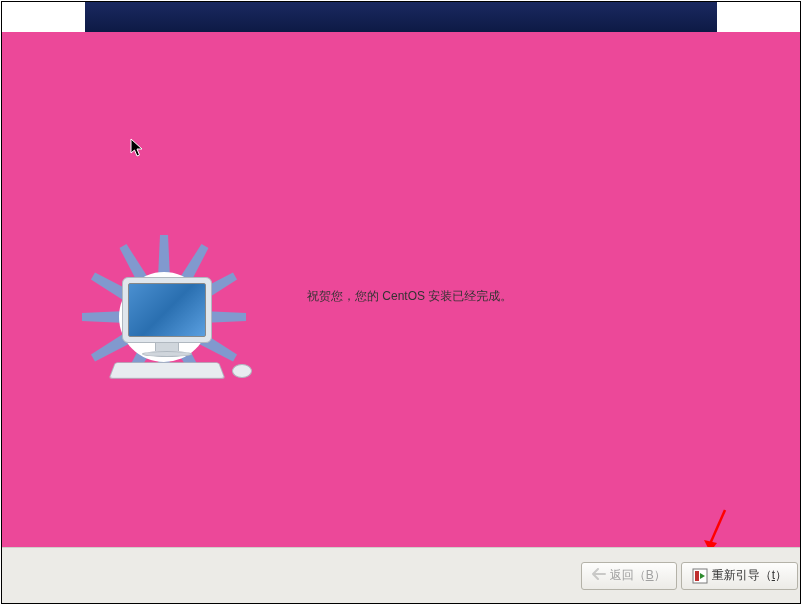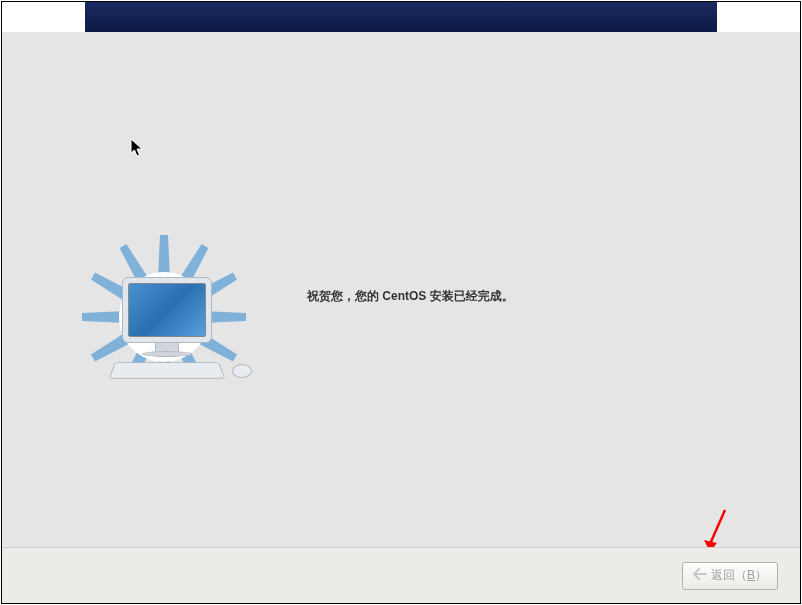--- a/index.html
+++ b/index.html
@@ -31,22 +31,21 @@
       width: 632px;
       height: 30px;
       background: linear-gradient(to bottom, #1a2960, #0d1a45);
     }
     .content-area {
       position: absolute;
       top: 32px;
       left: 2px;
       width: 798px;
       height: 515px;
-      background: #e5e5e5;
-      font-weight: bold;
+      background: #ec4899;
     }
     .cursor {
       position: absolute;
       top: 138px;
       left: 130px;
       width: 16px;
       height: 22px;
       pointer-events: none;
     }
     .illustration {
@@ -137,21 +136,21 @@
       position: absolute;
       bottom: 2px;
       left: 2px;
       width: 798px;
       height: 56px;
       background: #ecebe7;
       border-top: 1px solid #d0cfca;
       display: flex;
       justify-content: flex-end;
       align-items: center;
-      padding-right: 22px;
+      padding-right: 2px;
       gap: 4px;
     }
     .btn {
       height: 28px;
       padding: 0 10px;
       background: linear-gradient(to bottom, #fdfdfc, #ecebe7);
       border: 1px solid #b4b2a8;
       border-radius: 3px;
       display: inline-flex;
       align-items: center;
@@ -244,13 +243,23 @@
 
 <div class="bottom-bar">
   <button class="btn disabled">
     <span class="back-icon">
       <svg width="14" height="12" viewBox="0 0 14 12">
         <path d="M6,1 L1,6 L6,11 M1,6 L13,6" stroke="#888" stroke-width="2" fill="none" stroke-linecap="round" stroke-linejoin="round"></path>
       </svg>
     </span>
     <span><span>返回（</span><span class="underline-letter">B</span><span>）</span></span>
   </button>
+  <button class="btn">
+    <span class="reboot-icon">
+      <svg width="16" height="16" viewBox="0 0 16 16">
+        <rect x="1" y="1" width="14" height="14" fill="#fff" stroke="#7a7a7a" stroke-width="1"></rect>
+        <rect x="3" y="3" width="4" height="10" fill="#c03030"></rect>
+        <path d="M8,5 L13,8 L8,11 Z" fill="#2e8b2e"></path>
+      </svg>
+    </span>
+    <span><span>重新引导（</span><span class="underline-letter">t</span><span>）</span></span>
+  </button>
 </div>
 
 </body></html>

